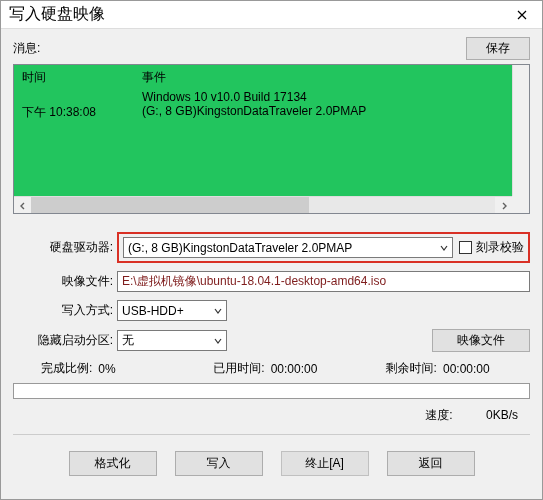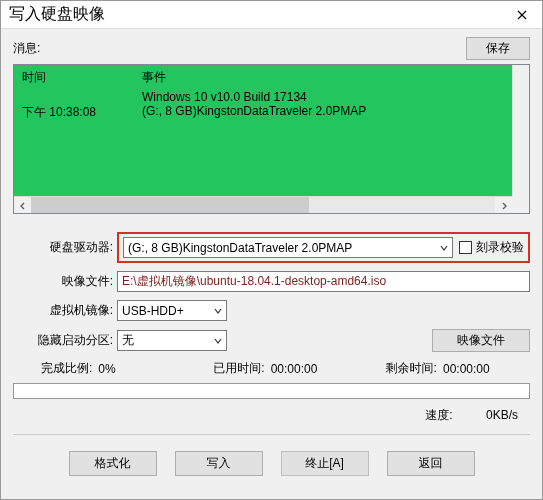--- a/index.html
+++ b/index.html
@@ -116,21 +116,21 @@
     </div>
 
     <div class="form-row">
       <div class="lbl">映像文件:</div>
       <div class="textin wide">
         <span style="color:#7f1d1d;">E:\虚拟机镜像\ubuntu-18.04.1-desktop-amd64.iso</span>
       </div>
     </div>
 
     <div class="form-row">
-      <div class="lbl">虚拟机镜像:</div>
+      <div class="lbl">写入方式:</div>
       <div class="select" style="width:110px;">
         <span>USB-HDD+</span>
         <span class="arr"><svg class="arr-svg" viewBox="0 0 8 8">
               <path d="M1 2 L4 6 L7 2" fill="none" stroke="#333" stroke-width="1.2"></path>
             </svg></span>
       </div>
     </div>
 
     <div class="form-row">
       <div class="lbl">隐藏启动分区:</div>

